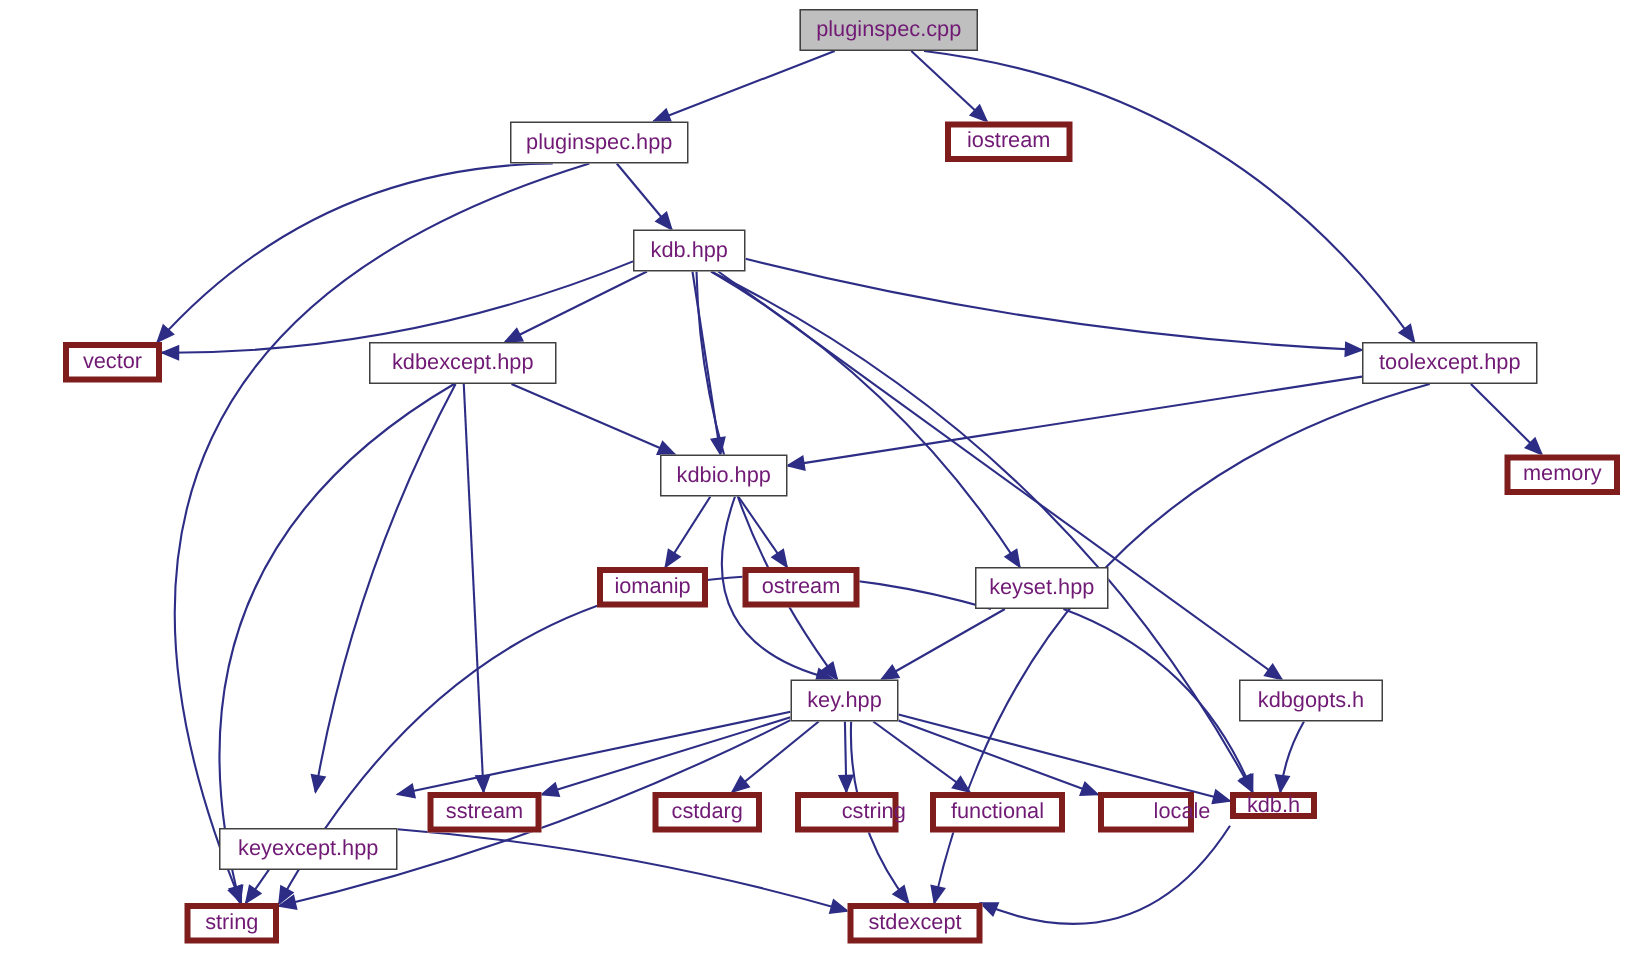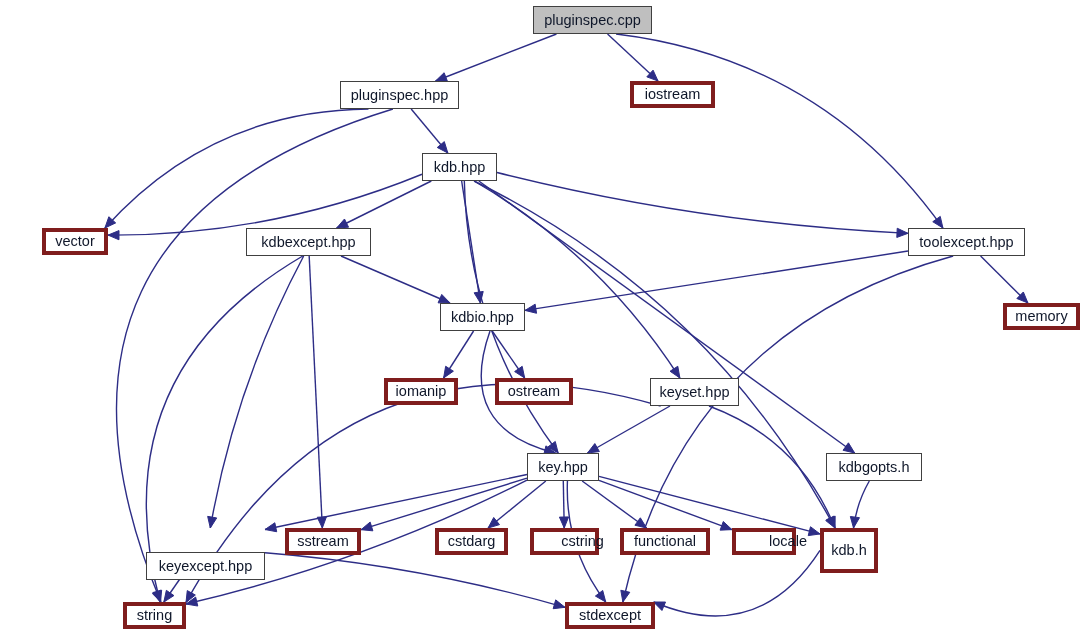--- a/index.html
+++ b/index.html
@@ -33,21 +33,21 @@
     stroke-width: 1px;
   }
   .node-box {
     position: absolute;
     box-sizing: border-box;
     display: flex;
     align-items: center;
     justify-content: center;
     white-space: nowrap;
     font-size: 14.5px;
-    color: #0f172a;
+    color: #701a75;
     background: #ffffff;
     letter-spacing: 0px;
   }
   .node-box.kind-root {
     background: #bfbfbf;
     border: 1.6px solid #404040;
   }
   .node-box.kind-header {
     background: #ffffff;
     border: 1.6px solid #404040;
@@ -172,21 +172,21 @@
       </div>
       <div class="node-box kind-header" style="left: 908px; top: 228px; width: 117px; height: 28px;">
         <span class="node-label">toolexcept.hpp</span>
       </div>
       <div class="node-box kind-system" style="left: 1003px; top: 303px; width: 77px; height: 27px;">
         <span class="node-label">memory</span>
       </div>
       <div class="node-box kind-header" style="left: 440px; top: 303px; width: 85px; height: 28px;">
         <span class="node-label">kdbio.hpp</span>
       </div>
-      <div class="node-box kind-system" style="left: 384px; top: 378px; width: 74px; height: 27px;">
+      <div class="node-box kind-system" style="left: 398px; top: 378px; width: 74px; height: 27px;">
         <span class="node-label">iomanip</span>
       </div>
       <div class="node-box kind-system" style="left: 495px; top: 378px; width: 78px; height: 27px;">
         <span class="node-label">ostream</span>
       </div>
       <div class="node-box kind-header" style="left: 650px; top: 378px; width: 89px; height: 28px;">
         <span class="node-label">keyset.hpp</span>
       </div>
       <div class="node-box kind-header" style="left: 527px; top: 453px; width: 72px; height: 28px;">
         <span class="node-label">key.hpp</span>
@@ -205,21 +205,21 @@
       </div>
       <div class="node-box kind-system" style="left: 530px; top: 528px; width: 69px; height: 27px; padding-left: 36px;">
         <span class="node-label">cstring</span>
       </div>
       <div class="node-box kind-system" style="left: 620px; top: 528px; width: 90px; height: 27px;">
         <span class="node-label">functional</span>
       </div>
       <div class="node-box kind-system" style="left: 732px; top: 528px; width: 64px; height: 27px; padding-left: 48px;">
         <span class="node-label">locale</span>
       </div>
-      <div class="node-box kind-system" style="left: 820px; top: 528px; width: 58px; height: 45px;">
+      <div class="node-box kind-system" style="left: 820px; top: 528px; width: 58px; height: 18px;">
         <span class="node-label">kdb.h</span>
       </div>
       <div class="node-box kind-system" style="left: 123px; top: 602px; width: 63px; height: 27px;">
         <span class="node-label">string</span>
       </div>
       <div class="node-box kind-system" style="left: 565px; top: 602px; width: 90px; height: 27px;">
         <span class="node-label">stdexcept</span>
       </div>
     </div>
 </div>

